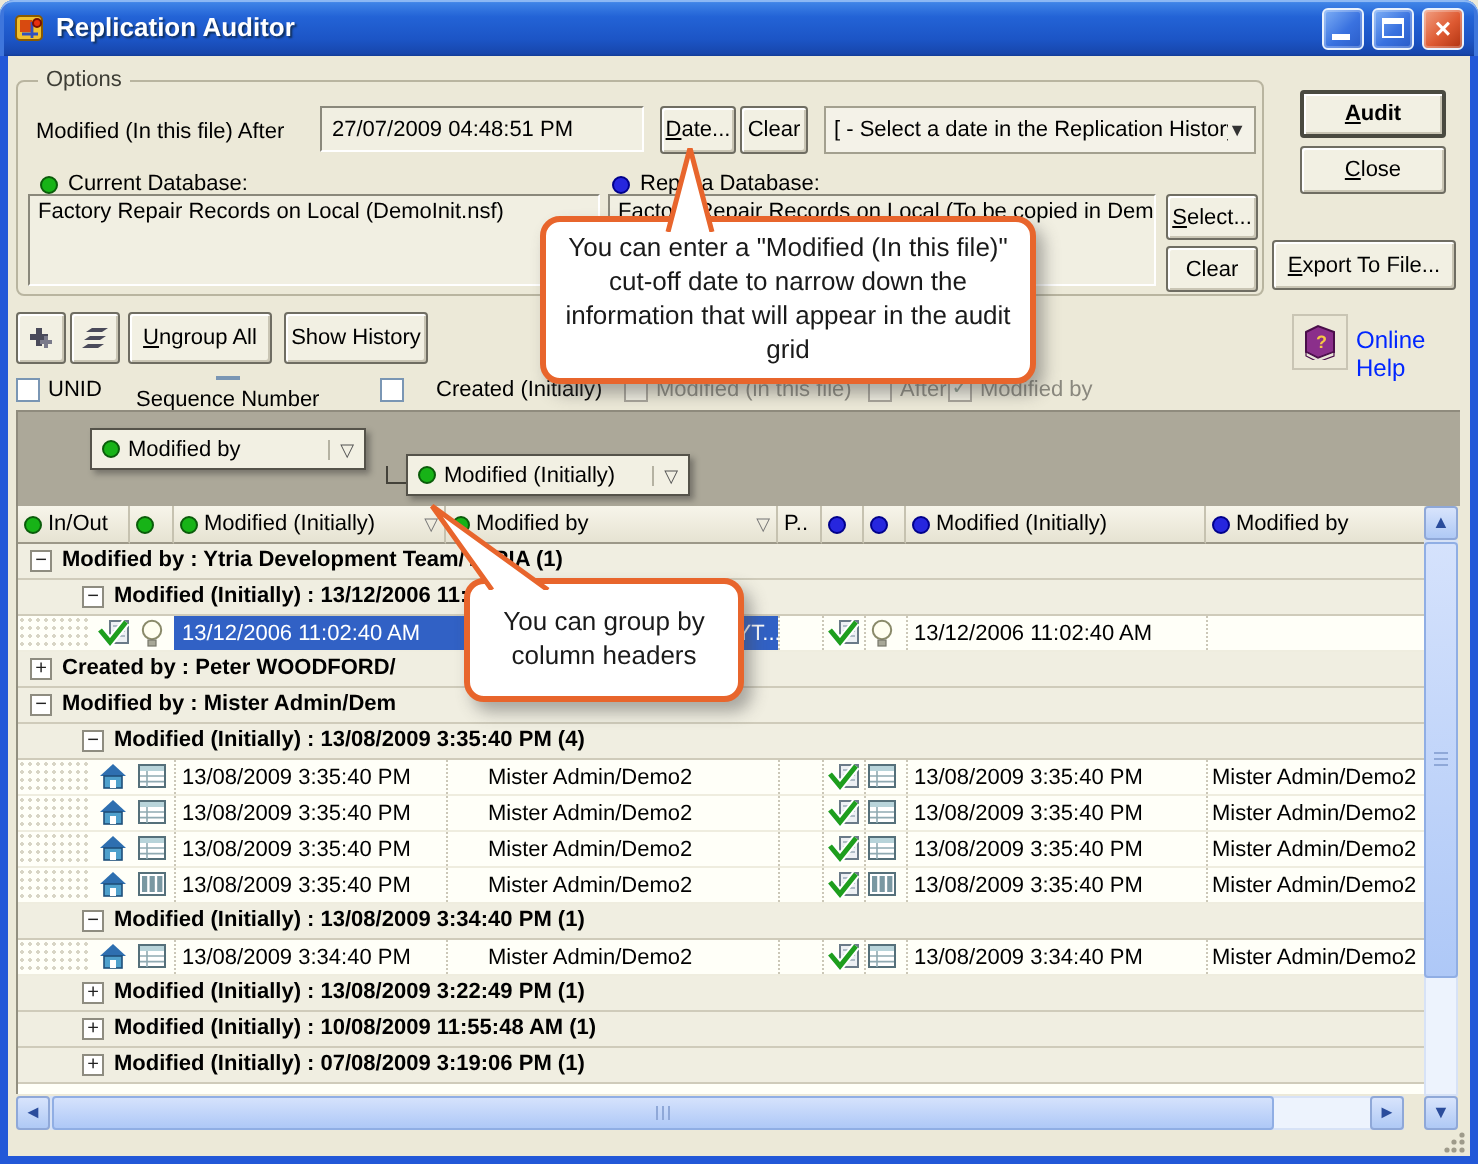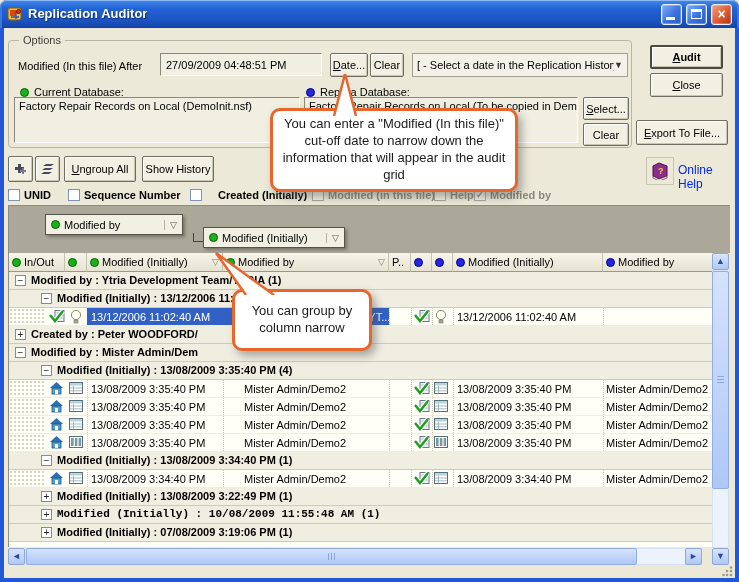--- a/index.html
+++ b/index.html
@@ -26,21 +26,21 @@
     box-shadow:inset 1px 1px 0 #FFF, inset -1px -1px 0 #C9C5B4;
     display:flex;align-items:center;justify-content:center;font-size:11px;color:#000;cursor:default;}
   .sunken{background:#F1EFE2;border-style:solid;border-width:1px;border-color:#8A887B #FFF #FFF #8A887B;box-sizing:border-box;}
   .dot{display:inline-block;width:7px;height:7px;border-radius:50%;flex:0 0 auto;}
   .dot.green{background:#17B317;border:1px solid #0A5C0A;}
   .dot.blue{background:#2626DE;border:1px solid #00008B;}
   .groupbox{border:1px solid #B9B5A0;border-radius:4px;box-sizing:border-box;}
   .legend{position:absolute;top:-7px;left:10px;background:#ECE9D8;padding:0 4px;font-size:11px;color:#3E3E36;}
   .lbl{color:#000;}
   
-  .cb-item{position:absolute;top:188px;height:14px;display:flex;align-items:center;gap:4px;font-weight:bold;}
+  .cb-item{position:absolute;top:188px;height:14px;display:flex;align-items:center;gap:4px;}
   .cb-box{width:12px;height:12px;background:#fff;border:1px solid #7A96B4;box-sizing:border-box;
     font-size:10px;line-height:10px;text-align:center;color:#1E9E1E;}
   .cb-item.disabled .cb-box{background:#F2F0E4;border-color:#A8A49A;color:#8C9A8C;}
   .cb-item.disabled .cb-lbl{color:#8A887E;}
   
   #group-band{left:8px;top:205px;width:722px;height:48px;background:#ACA899;
     box-shadow:inset 0 1px 0 #8F8B7D, inset 1px 0 0 #8F8B7D;}
   .chip{position:absolute;height:21px;background:#F2F0E3;border:1px solid #55534A;box-sizing:border-box;
     box-shadow:2px 2px 3px rgba(40,40,40,.4);display:flex;align-items:center;gap:4px;padding:0 5px;font-size:11px;}
   .chip .filter-glyph{margin-left:auto;color:#555;font-size:9px;border-left:1px solid #B5B2A2;padding-left:5px;}
@@ -103,21 +103,21 @@
   <div class="abs win-btn" id="btn-close">
       <span class="glyph-close">×</span>
     </div>
 </div>
 
 <div class="abs groupbox" style="left:8px;top:40px;width:624px;height:108px">
   <span class="legend">Options</span>
 </div>
 <span class="abs lbl" style="left:18px;top:60px">Modified (In this file) After</span>
 <div class="abs sunken" style="left:160px;top:53px;width:162px;height:23px;display:flex;align-items:center;padding:0 5px">
-  <span>27/09/2009 04:48:51 PM</span>
+  <span>27/07/2009 04:48:51 PM</span>
 </div>
 <div class="abs xp-btn accel" style="left:330px;top:53px;width:38px;height:24px"><u>D</u>ate...</div>
 <div class="abs xp-btn" style="left:370px;top:53px;width:34px;height:24px">Clear</div>
 <div class="abs" style="left:412px;top:53px;width:216px;height:24px;background:#F4F2E8;border:1px solid #A3A08F;box-sizing:border-box;display:flex;align-items:center;padding:0 4px">
   <span style="overflow:hidden;white-space:nowrap;flex:1">[ - Select a date in the Replication History</span>
   <span style="color:#333;font-size:9px">▼</span>
 </div>
 <div class="abs" style="left:20px;top:86px;display:flex;align-items:center;gap:5px">
   <span class="dot green"></span>
   <span class="lbl">Current Database:</span>
@@ -161,35 +161,35 @@
     <text x="8" y="12" font-size="9" font-weight="bold" fill="#F6C844" font-family="Liberation Sans,sans-serif">?</text>
   </svg>
 </div>
 <a class="abs" id="online-help-link" style="left:678px;top:163px" href="#">Online Help</a>
 
 <div id="field-checkboxes">
     <div class="cb-item" style="left: 8px;">
       <div class="cb-box"></div>
       <div class="cb-lbl">UNID</div>
     </div>
-    <div class="cb-item" style="left: 68px;">
+    <div class="cb-item" style="left: 68px; flex-direction: column;">
       <div class="cb-box"></div>
       <div class="cb-lbl">Sequence Number</div>
     </div>
     <div class="cb-item" style="left: 190px; gap: 16px;">
       <div class="cb-box"></div>
       <div class="cb-lbl">Created (Initially)</div>
     </div>
     <div class="cb-item disabled" style="left: 312px;">
       <div class="cb-box"></div>
       <div class="cb-lbl">Modified (in this file)</div>
     </div>
     <div class="cb-item disabled" style="left: 434px;">
       <div class="cb-box"></div>
-      <div class="cb-lbl">Help</div>
+      <div class="cb-lbl">After</div>
     </div>
     <div class="cb-item disabled" style="left: 474px;">
       <div class="cb-box">✓</div>
       <div class="cb-lbl">Modified by</div>
     </div>
   </div>
 
 <div class="abs" id="group-band"></div>
 <div class="abs chip" style="left:45px;top:214px;width:138px">
   <span class="dot green"></span>
@@ -468,21 +468,21 @@
           </svg></div>
         <div class="cell" style="left: 444px; width: 150px; padding-left: 4px;">13/08/2009 3:34:40 PM</div>
         <div class="cell" style="left: 594px; width: 110px; padding-left: 3px;">Mister Admin/Demo2</div>
       </div>
       <div class="row group" style="top: 235px;">
         <div class="expander" style="left: 32px;">+</div>
         <div class="grp-lbl" style="left: 48px;">Modified (Initially) : 13/08/2009 3:22:49 PM (1)</div>
       </div>
       <div class="row group" style="top: 253px;">
         <div class="expander" style="left: 32px;">+</div>
-        <div class="grp-lbl" style="left: 48px; font-family: Liberation Mono, monospace;">Modified (Initially) : 10/08/2009 11:55:48 AM (1)</div>
+        <div class="grp-lbl" style="left: 48px;">Modified (Initially) : 10/08/2009 11:55:48 AM (1)</div>
       </div>
       <div class="row group" style="top: 271px;">
         <div class="expander" style="left: 32px;">+</div>
         <div class="grp-lbl" style="left: 48px;">Modified (Initially) : 07/08/2009 3:19:06 PM (1)</div>
       </div>
     </div>
 </div>
 
 <div class="abs sb-btn" style="left:712px;top:253px;width:17px;height:17px">▲</div>
 <div class="abs sb-track" style="left:712px;top:270px;width:17px;height:278px"></div>
@@ -506,18 +506,18 @@
 <svg class="abs tail" style="left:324px;top:74px" width="44" height="42">
   <path d="M10,42 L21,0 L32,42" fill="#fff" stroke="#E8652C" stroke-width="2.5"></path>
 </svg>
 <div class="abs callout" style="left:270px;top:108px;width:248px;height:84px">
   <span>You can enter a "Modified (In this file)" cut-off date to narrow down the information that will appear in the audit grid</span>
 </div>
 <svg class="abs tail" style="left:208px;top:251px" width="76" height="44">
   <path d="M38,44 L8,2 L66,44" fill="#fff" stroke="#E8652C" stroke-width="2.5"></path>
 </svg>
 <div class="abs callout" style="left:232px;top:289px;width:140px;height:62px">
-  <span>You can group by column narrow</span>
+  <span>You can group by column headers</span>
 </div>
 
 <div class="abs frame" style="left:0;top:28px;width:4px;height:554px"></div>
 <div class="abs frame" style="left:735px;top:28px;width:4px;height:554px"></div>
 <div class="abs frame" style="left:0;top:578px;width:739px;height:4px"></div>
 
 </body></html>

